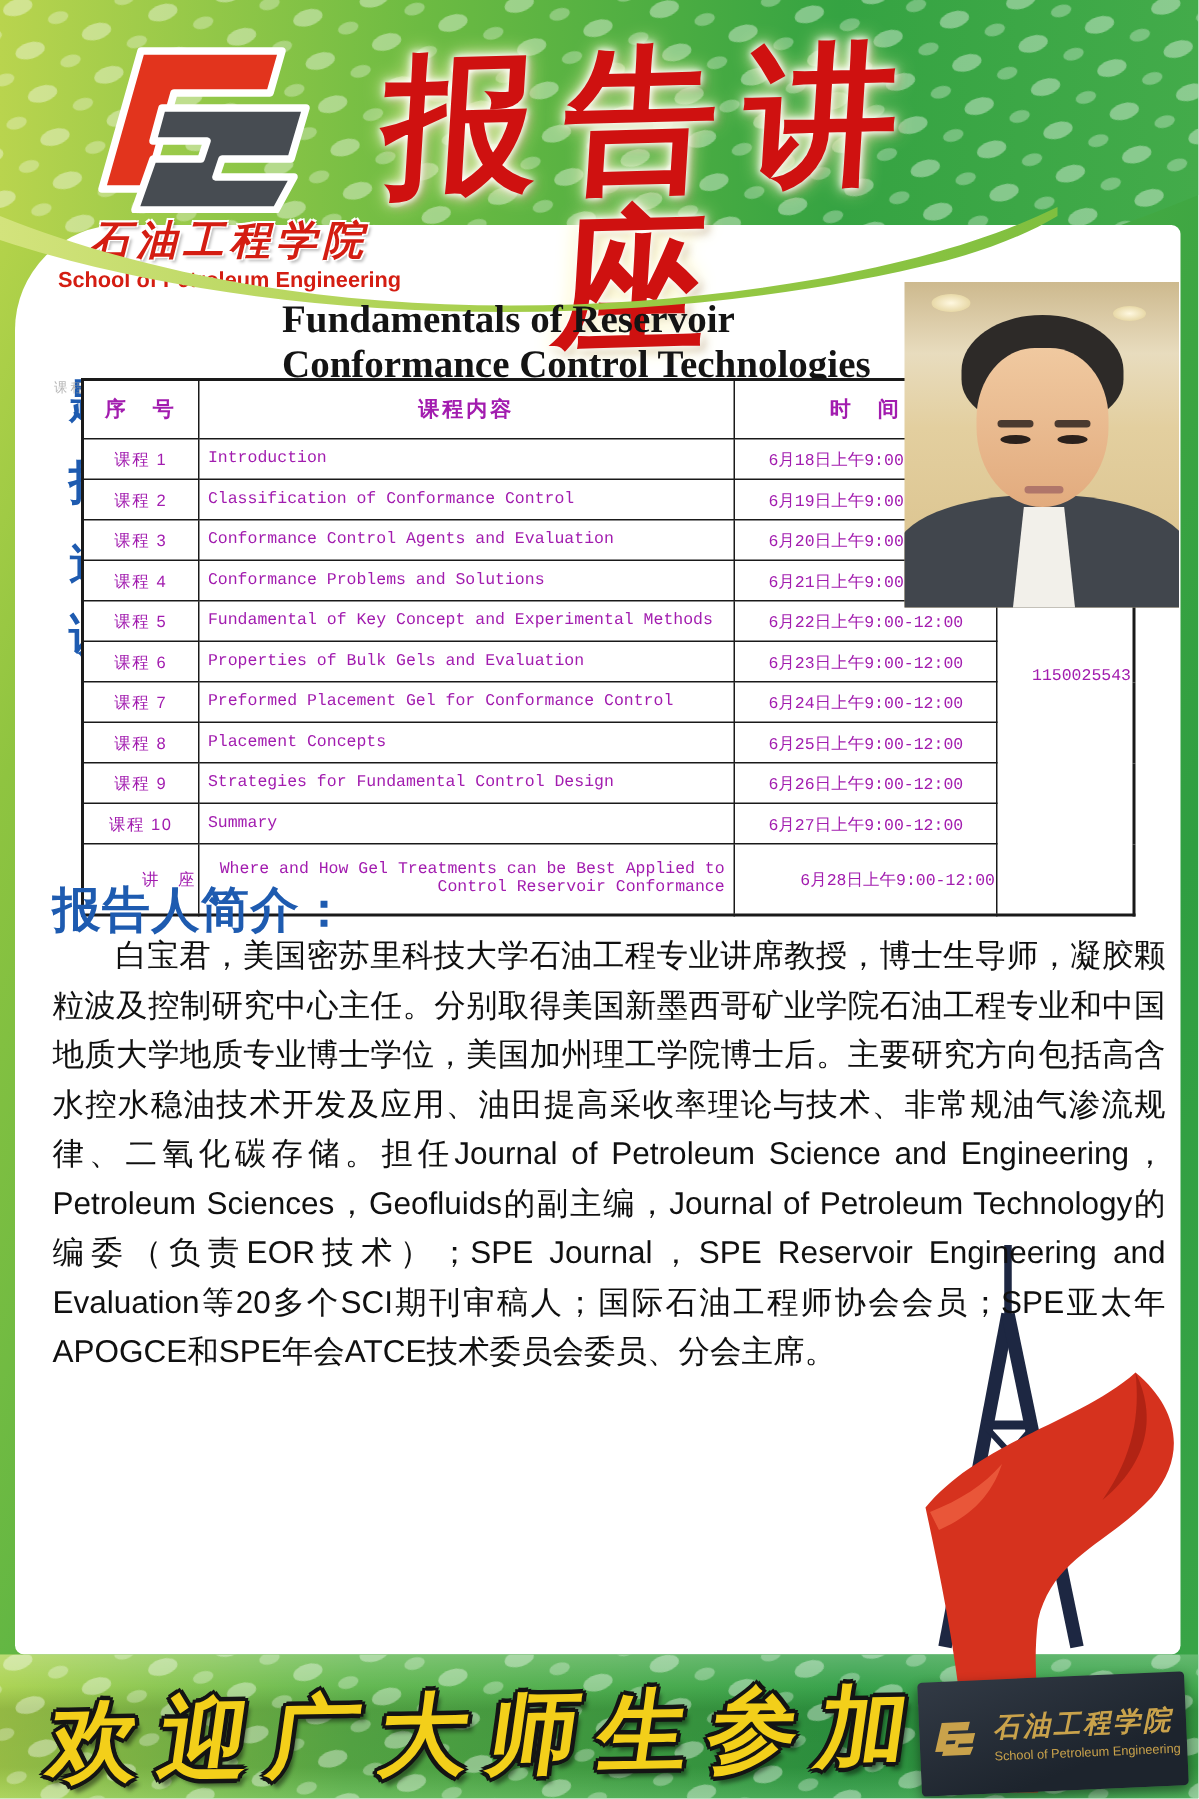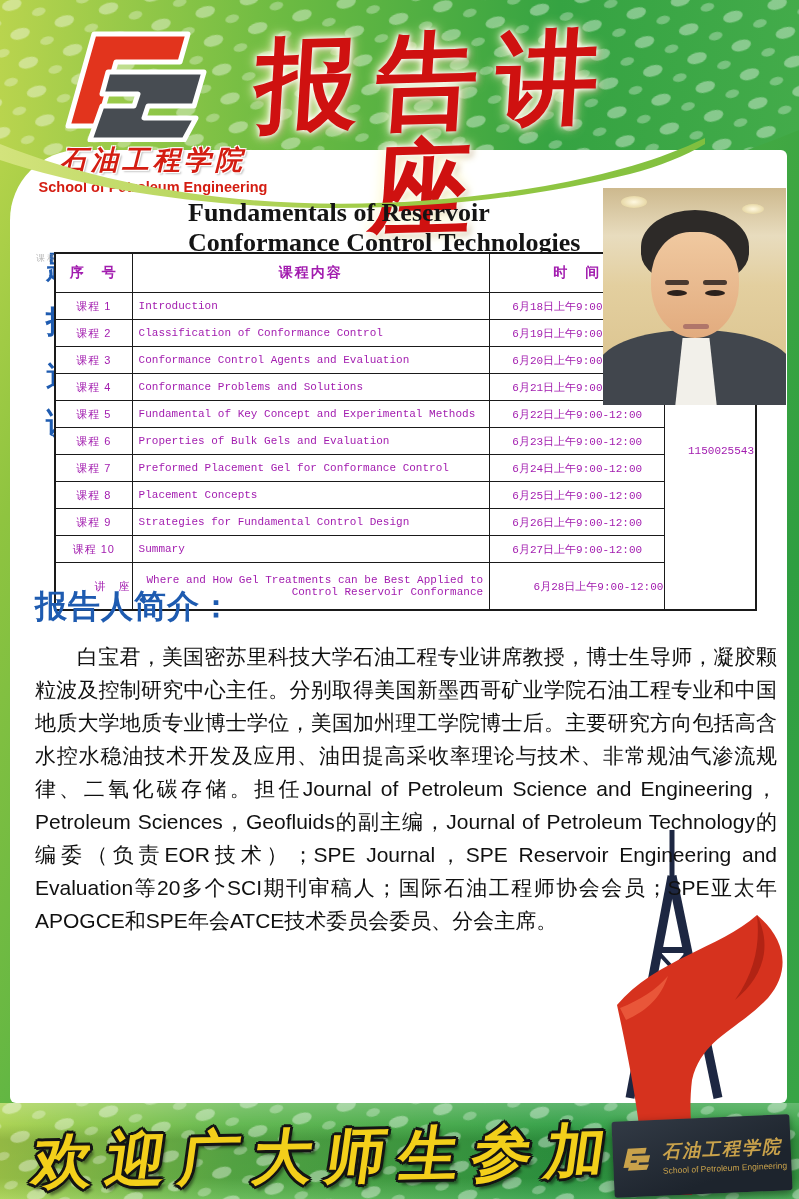--- a/index.html
+++ b/index.html
@@ -61,21 +61,21 @@
     font-weight:bold;text-align:center;font-family:"Liberation Sans",sans-serif;}
   table.sched td{border:1px solid #1a1a1a;font-size:11px;}
   td.no-cell{text-align:center;font-size:13px;font-weight:normal;height:24px;
     font-family:"Liberation Sans",sans-serif;letter-spacing:1px;}
   td.content-cell{padding:1px 6px;letter-spacing:0;}
   td.time-cell{text-align:center;font-size:12.5px;white-space:nowrap;}
   td.qq-cell{text-align:right;font-size:13.5px;}
   tr.lecture-row td{height:44px;text-align:right;}
   
   .bio-heading{position:absolute;left:35px;top:585px;z-index:7;color:#1e5bb0;font-size:32px;font-weight:600;letter-spacing:1px;}
-  .bio-text{position:absolute;left:35px;top:640px;width:742px;z-index:7;
+  .bio-text{position:absolute;left:35px;top:621px;width:742px;z-index:7;
     font-size:21px;line-height:33px;color:#101010;text-align:justify;text-indent:2em;}
   
   .decor{position:absolute;left:560px;top:830px;z-index:6;pointer-events:none;}
   
   .banner{position:absolute;left:0;top:1103px;width:799px;height:96px;z-index:5;
     background:linear-gradient(100deg,#aad24d 0%,#5cb54a 30%,#2f9e44 70%,#3aa547 100%);}
   .banner .band{position:absolute;inset:0;
     background:linear-gradient(180deg,rgba(255,255,255,.22) 0%,rgba(255,255,255,.05) 22%,rgba(0,0,0,.12) 38%,rgba(0,0,0,.10) 78%,rgba(255,255,255,.10) 100%);}
   .welcome{position:absolute;left:34px;top:1116px;z-index:7;
     font-family:"Liberation Serif","DejaVu Serif",serif;

